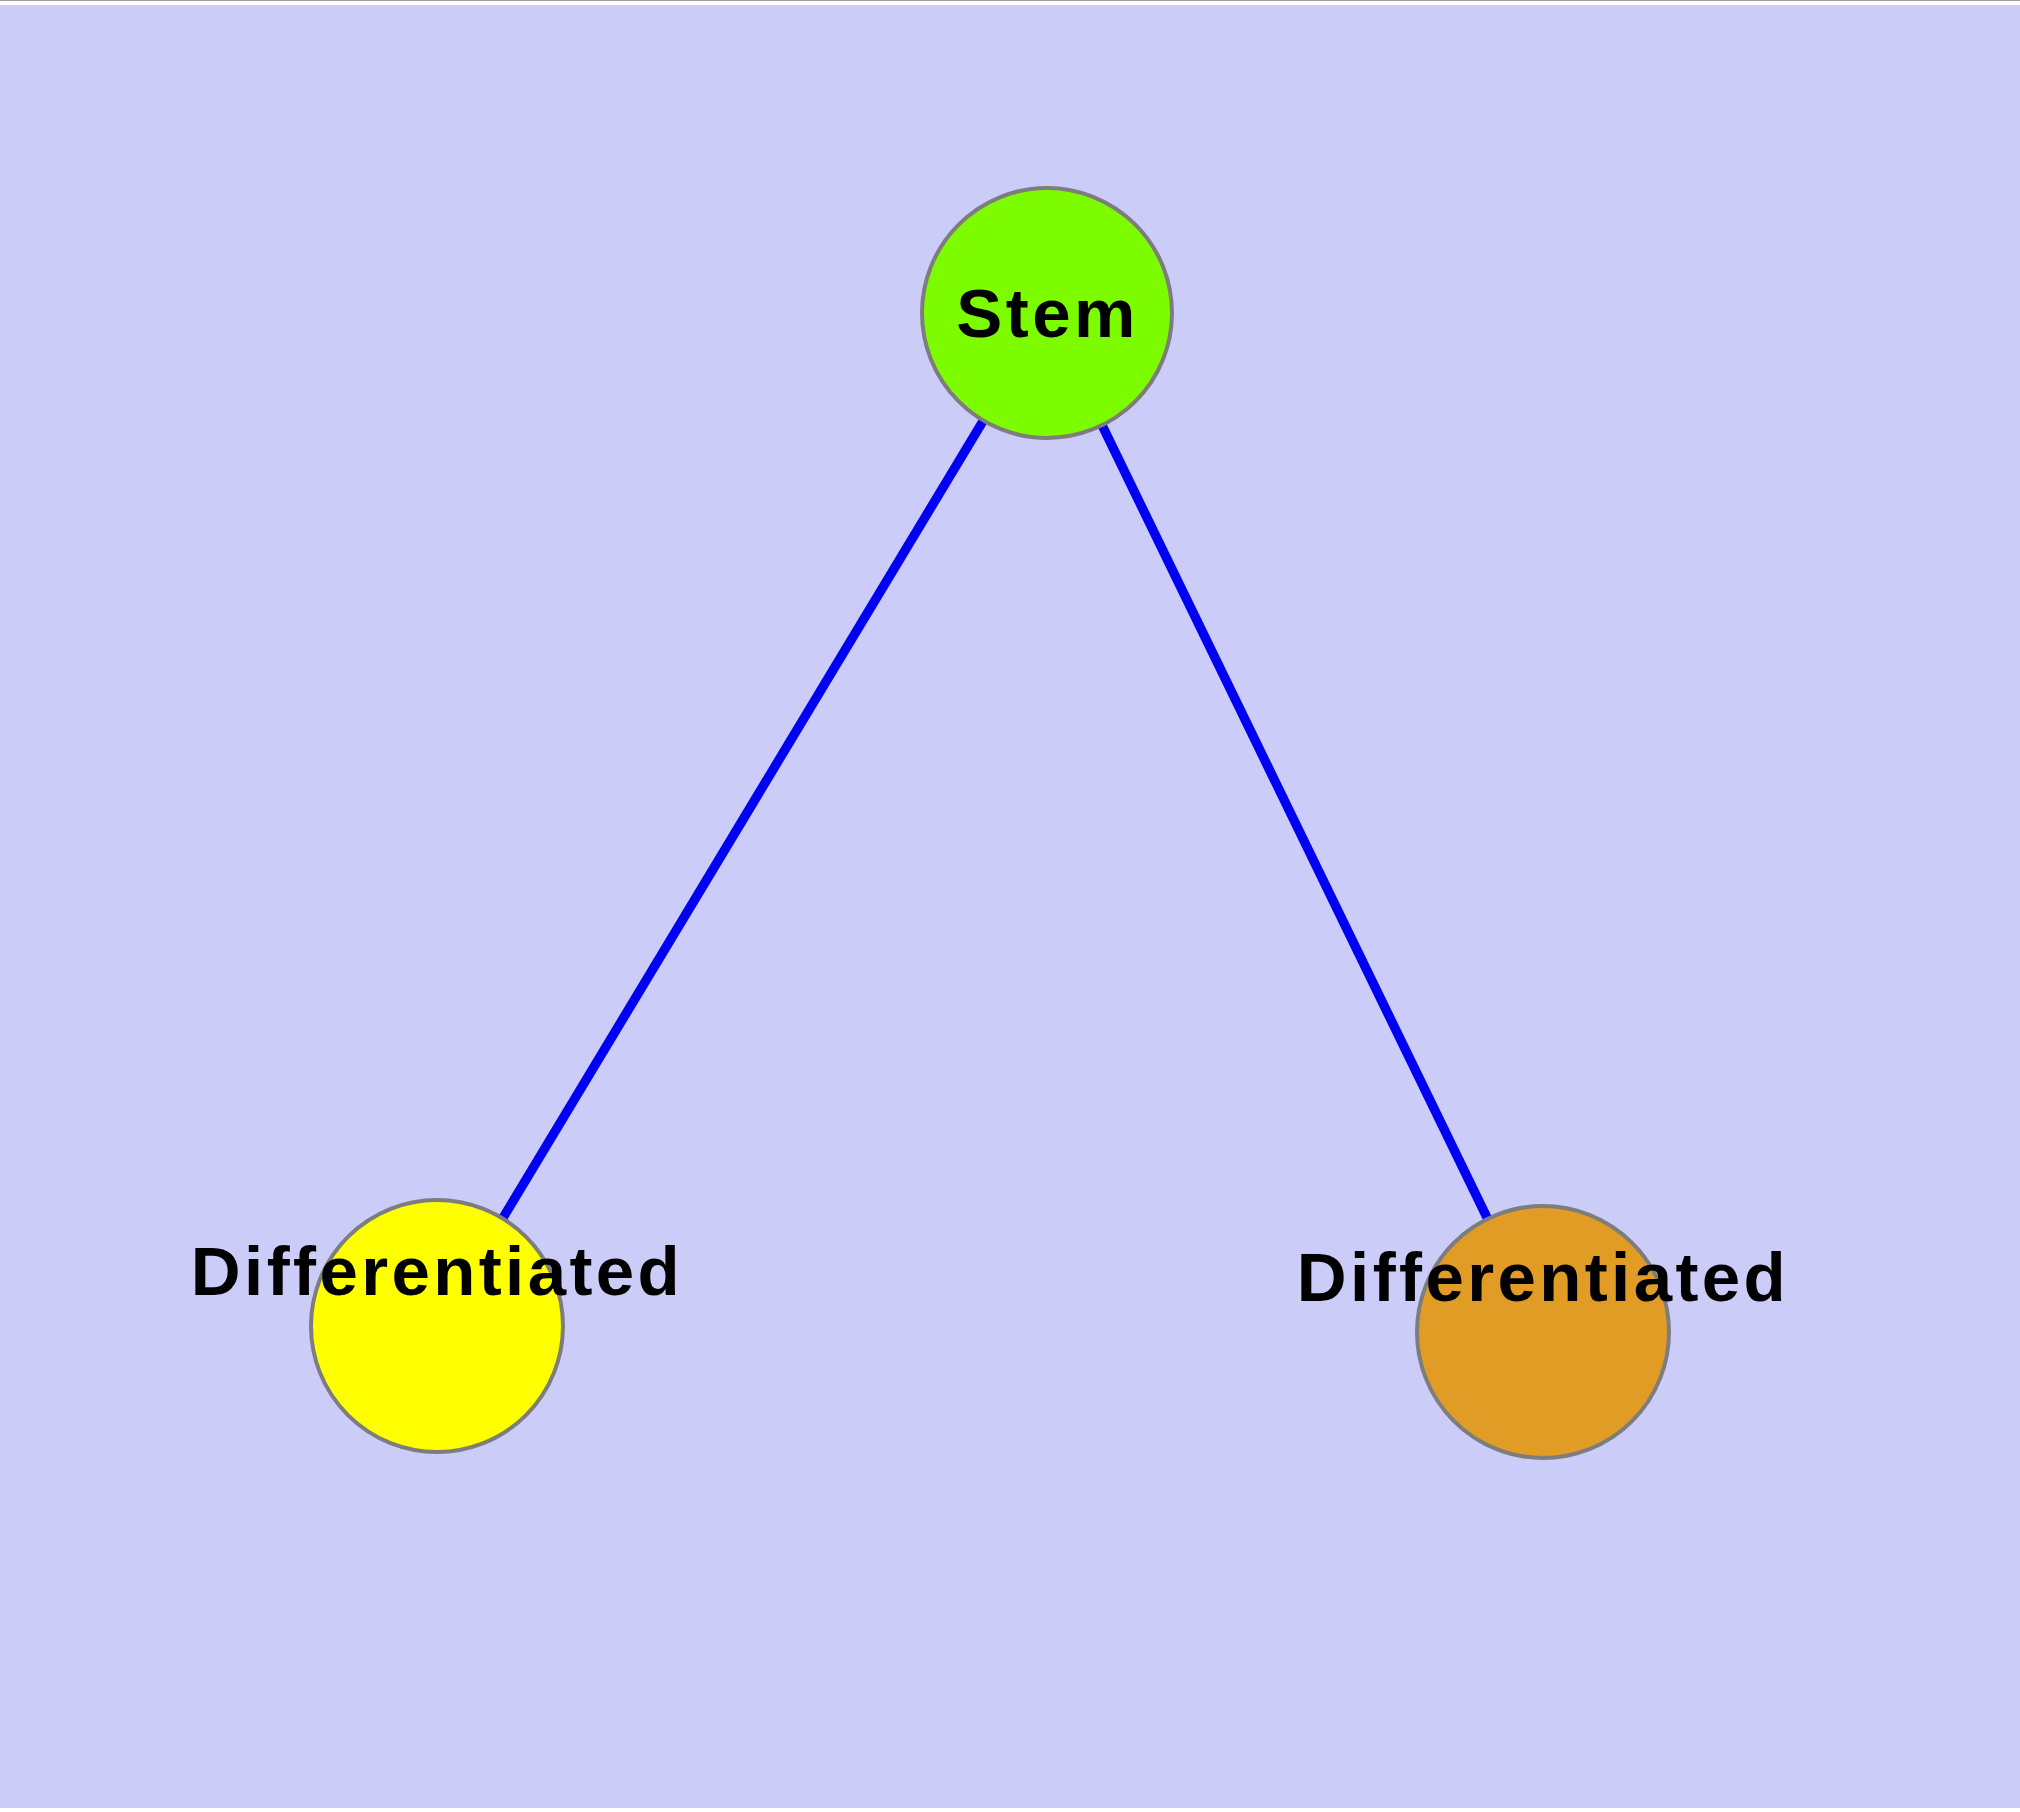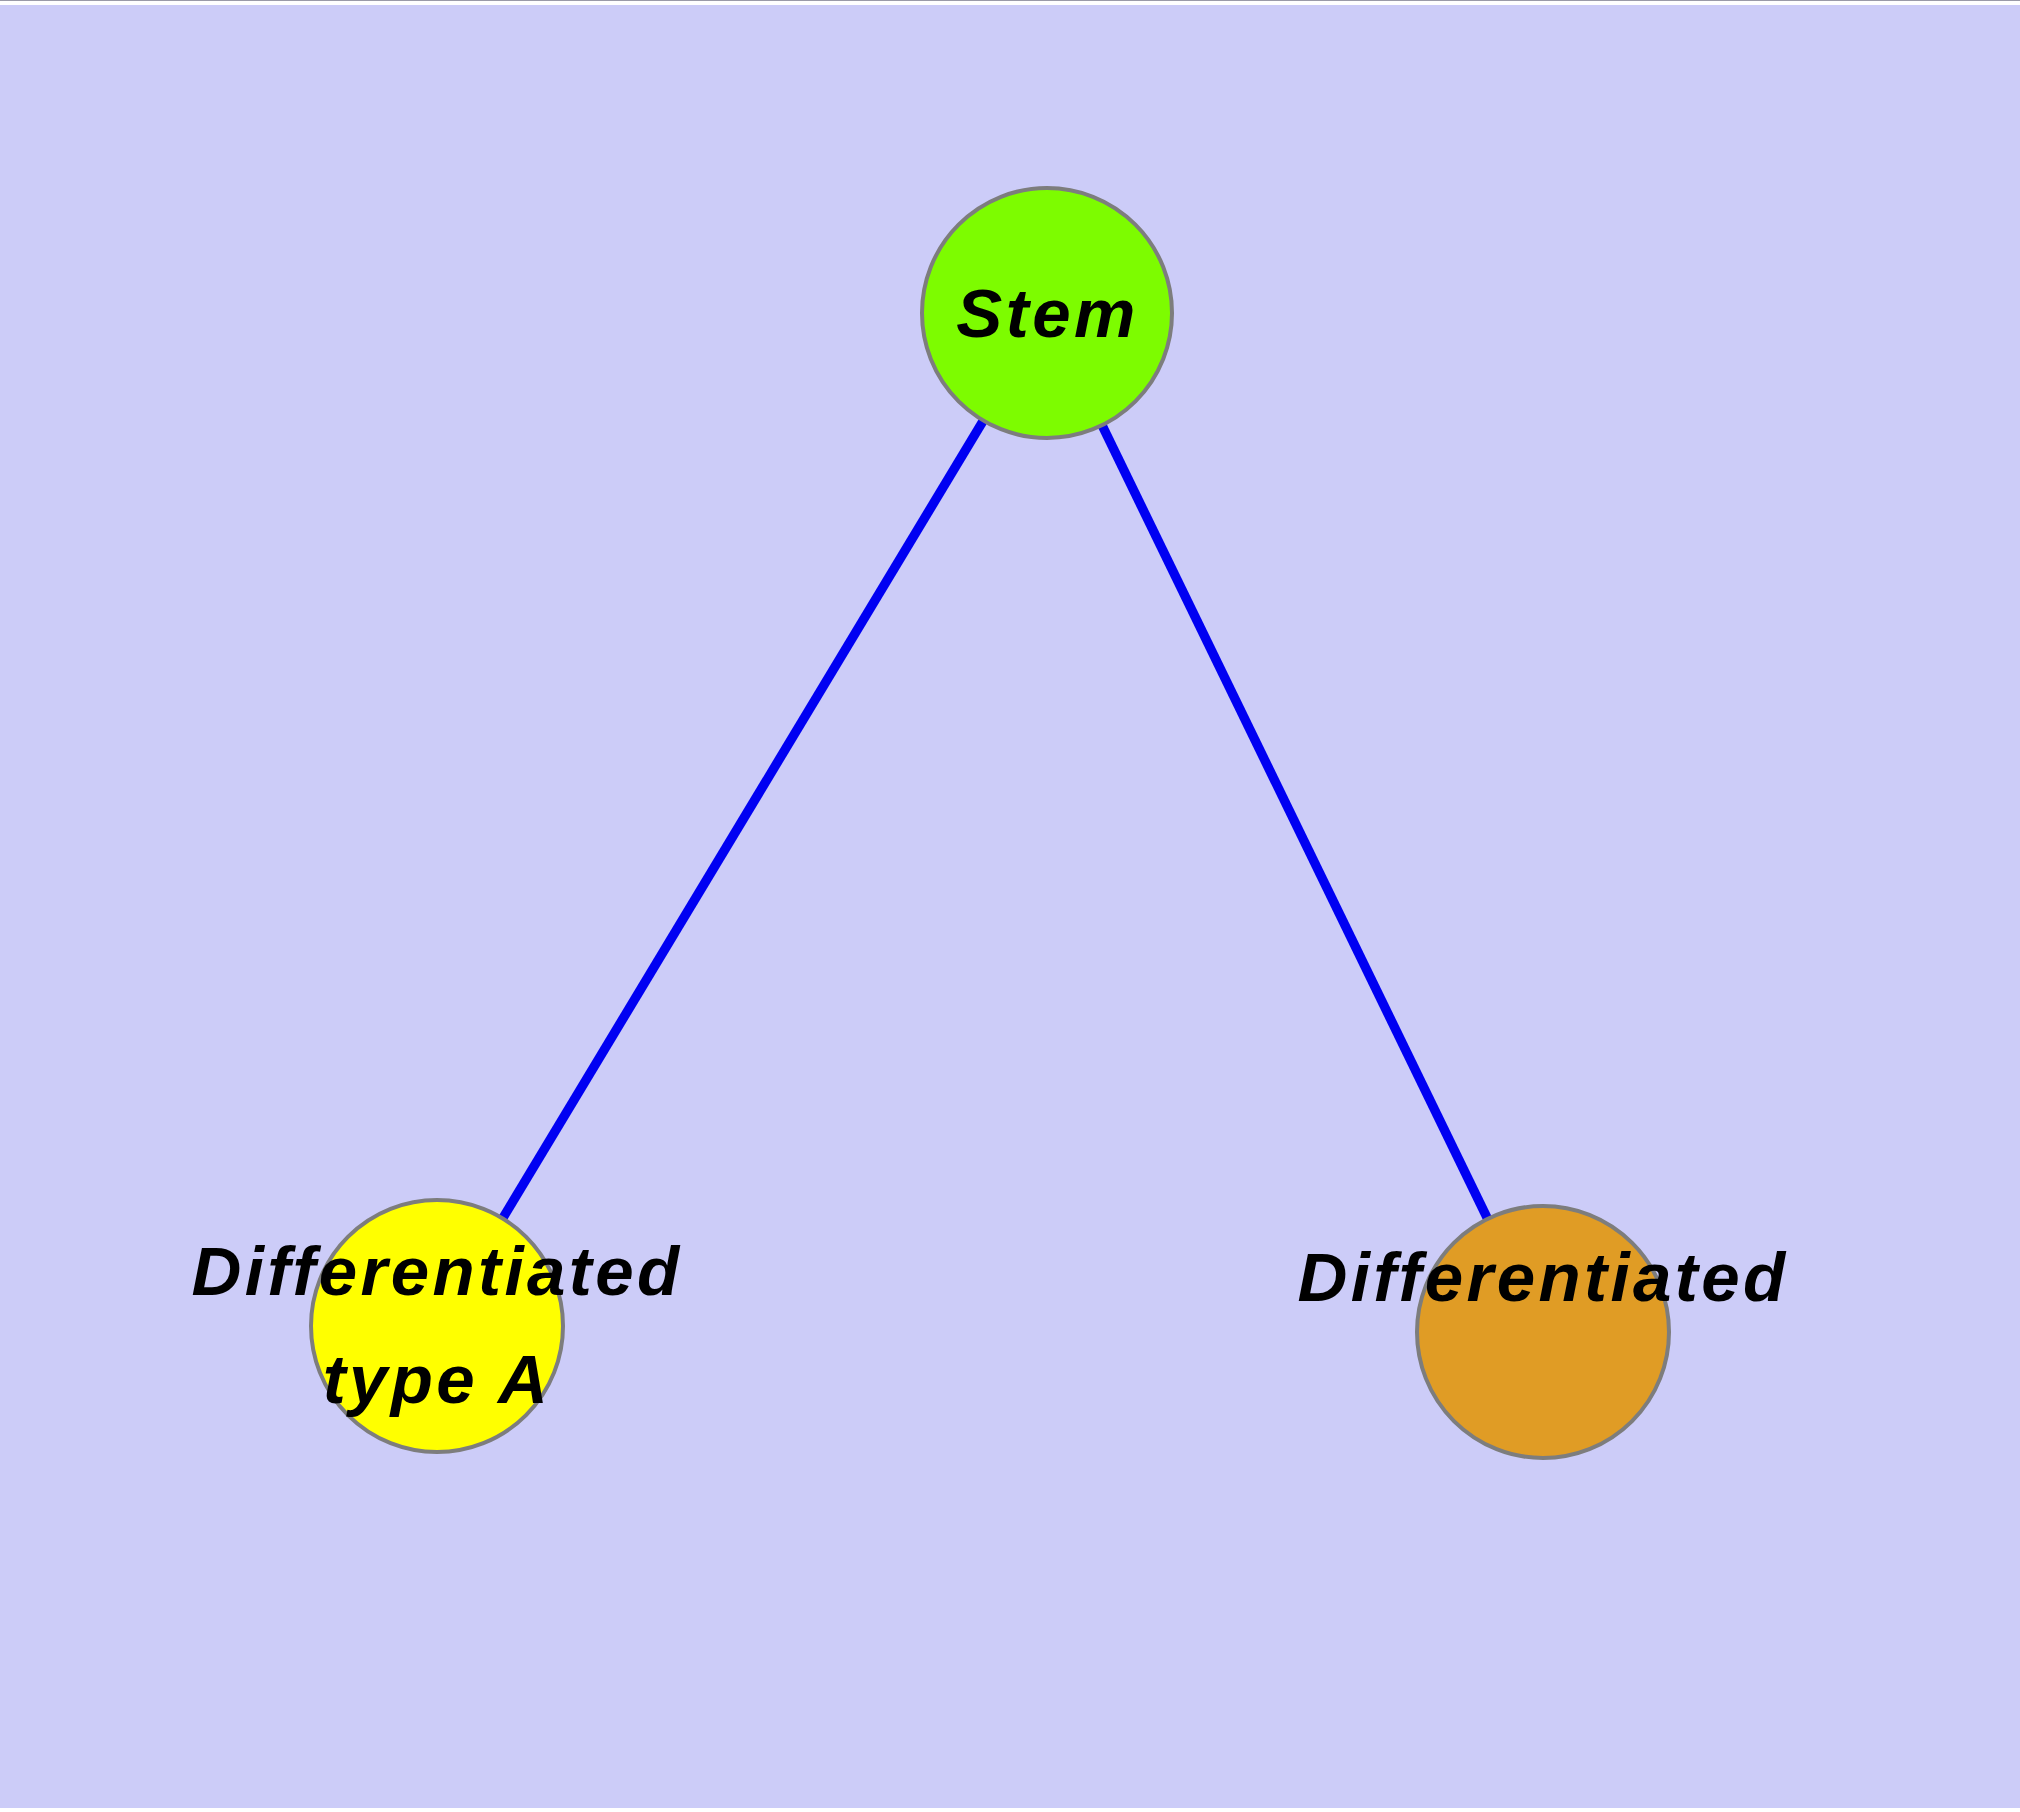--- a/index.html
+++ b/index.html
@@ -3,21 +3,20 @@
 <meta charset="utf-8">
 <style>
   html, body { margin: 0; padding: 0; background: #ffffff; }
   .canvas {
     position: relative;
     width: 2021px;
     height: 1812px;
     background: #ccccf8;
     overflow: hidden;
     font-family: "Liberation Sans", sans-serif;
-    font-style: italic;
   }
   .edge-layer {
     position: absolute;
     left: 0; top: 0;
     width: 2021px; height: 1812px;
     z-index: 1;
   }
   .node {
     position: absolute;
     border-radius: 50%;
@@ -69,21 +68,20 @@
   <div class="node node-stem" style="background-color: rgb(125, 252, 0); border-color: rgb(125, 125, 125);"></div>
 
   <div class="node node-a" style="background-color: rgb(255, 255, 0); border-color: rgb(125, 125, 125);"></div>
 
   <div class="node node-b" style="background-color: rgb(224, 156, 37); border-color: rgb(125, 125, 125);"></div>
 
   <div class="label label-stem" style="color: rgb(0, 0, 0);">Stem</div>
 
   <div class="label label-two-line label-a" style="color: rgb(0, 0, 0);">
     <div>Differentiated</div>
-    <div>type A</div>
   </div>
 
   <div class="label label-two-line label-b" style="color: rgb(0, 0, 0);">
     <div>Differentiated</div>
   </div>
 
   <div class="edge-strip-top"></div>
   <div class="edge-strip-bottom"></div>
 </div>
 

